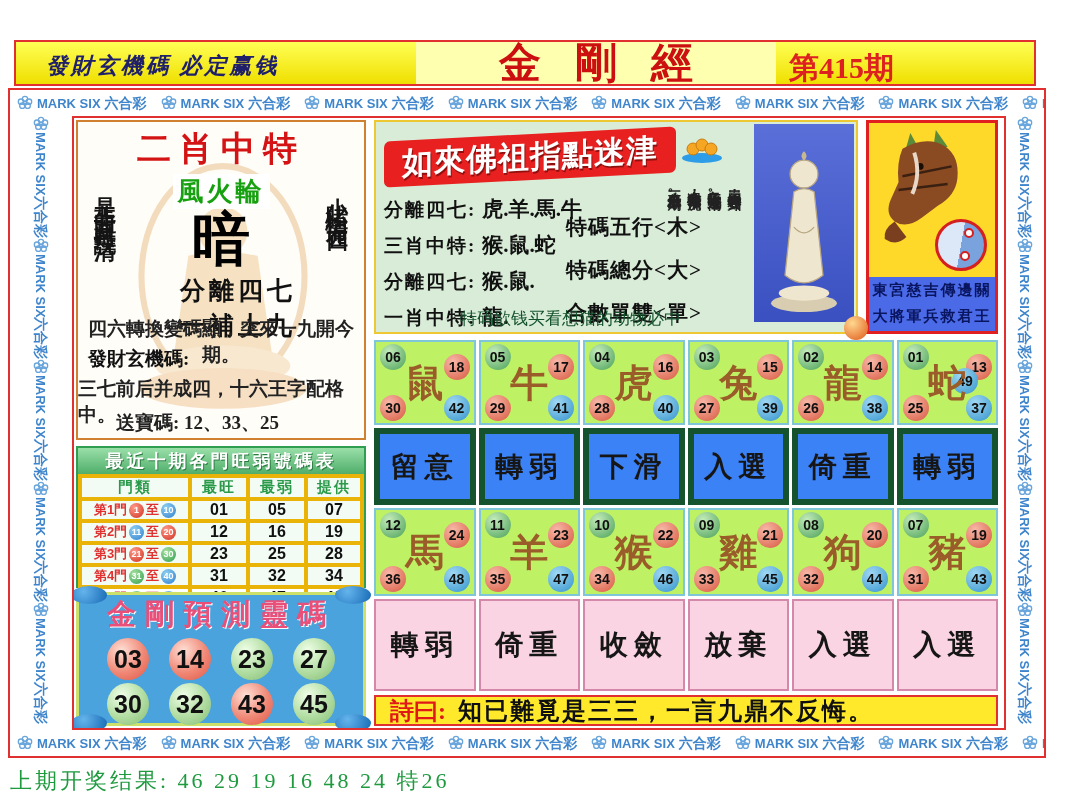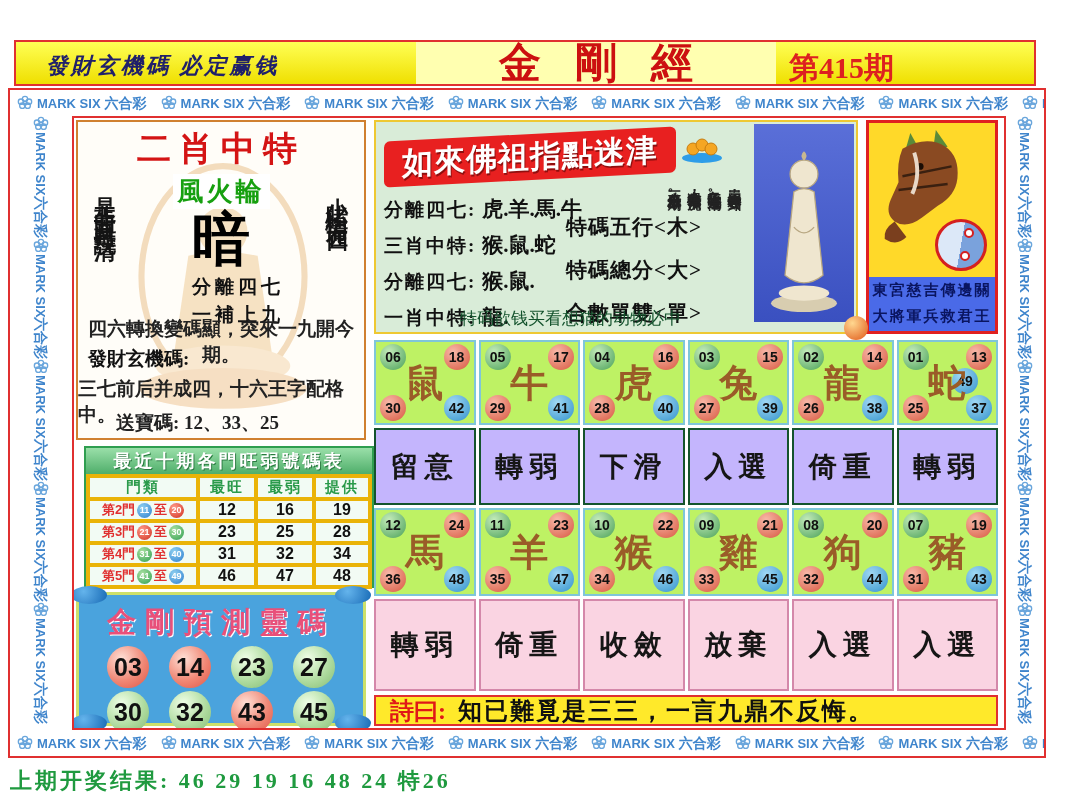--- a/index.html
+++ b/index.html
@@ -42,30 +42,30 @@
   .qk-water { position:absolute; left:40px; top:36px; opacity:.38; }
   .qk-title { position:absolute; top:4px; width:100%; text-align:center;
     font-size:34px; color:#d41414; font-weight:bold; letter-spacing:8px; }
   .qk-vert { position:absolute; top:58px; writing-mode:vertical-rl; font-size:22px;
     letter-spacing:7px; color:#141414; font-weight:bold; }
   .qk-vl { left:12px; } .qk-vr { right:12px; }
   .qk-center { position:absolute; left:62px; right:62px; top:52px; text-align:center; }
   .wheel { display:inline-block; background:#fff; color:#17a010; font-weight:bold;
     font-size:26px; letter-spacing:3px; padding:0 5px; }
   .dark-char { font-size:58px; font-weight:bold; color:#000; line-height:1.08; }
-  .pair { font-size:19px; font-weight:bold; letter-spacing:4px; margin-top:2px; color:#111;padding-left:34px; }
+  .pair { font-size:25px; font-weight:bold; letter-spacing:4px; margin-top:2px; color:#111;padding-left:34px; }
   .qk-poem { position:absolute; top:194px; width:100%; text-align:center;
     font-size:19px; font-weight:bold; color:#222; }
   .qk-myst-label { position:absolute; top:224px; left:10px; font-size:19px; font-weight:bold; color:#111; }
   .qk-myst { position:absolute; top:254px; width:100%; font-size:19px; font-weight:bold; color:#222; }
   .qk-gift { position:absolute; top:288px; left:38px; font-size:19px; font-weight:bold; color:#222; }
 
   
   .tb { position:absolute; left:2px; top:328px; width:290px; height:142px;
-    border:2px solid #2f9e50; background:#f2fbf4;margin-left:8px; }
+    border:2px solid #2f9e50; background:#f2fbf4; }
   .tb-title { height:26px; background:linear-gradient(#9adfa9,#4fae6a); color:#fff;
     font-weight:bold; font-size:18px; letter-spacing:3px; text-align:center; line-height:26px;
     text-shadow:1px 1px 0 #2a7a40; }
   .tb table { width:100%; border-collapse:collapse; font-family:"Liberation Sans",sans-serif; }
   .tb td { border:4px solid #eab308; text-align:center; height:18px; }
   .tb .hd td { color:#2a9a4a; font-weight:bold; font-size:15px; height:20px; letter-spacing:2px; }
   .gate { display:flex; align-items:center; justify-content:center; gap:2px;
     color:#e03030; font-weight:bold; font-size:13px; }
   .gball { display:inline-block; width:15px; height:15px; border-radius:50%;
     color:#fff; font-size:9px; line-height:15px; text-align:center; font-weight:bold; }
@@ -74,21 +74,21 @@
   .gb-green { background:radial-gradient(circle at 35% 30%, #a8e0a0, #2f9e50); }
   .numcell { font-size:16px; font-weight:bold; color:#111; }
 
   
   .pred { position:absolute; left:2px; top:474px; width:290px; height:134px;
     background:#4aa3dd; border:3px solid #cde06a; border-radius:8px; }
   .knob { position:absolute; width:36px; height:18px; border-radius:50%;
     background:radial-gradient(circle at 35% 30%, #64b4ec, #1568b4); }
   .k-tl { left:-8px; top:-9px; } .k-tr { right:-8px; top:-9px; }
   .k-bl { left:-8px; bottom:-9px; } .k-br { right:-8px; bottom:-9px; }
-  .pred-title { margin-top:8px; text-align:center; font-size:29px; color:#e8507a;
+  .pred-title { margin-top:0; text-align:center; font-size:29px; color:#e8507a;
     font-weight:bold; letter-spacing:9px; text-shadow:1px 1px 0 #fff; }
   .pred-row { display:flex; justify-content:center; gap:20px; margin-top:3px; }
   .pball { width:42px; height:42px; border-radius:50%; text-align:center; line-height:42px;
     font-size:25px; font-weight:bold; color:#111; font-family:"Liberation Sans",sans-serif; }
   .pball.red   { background:radial-gradient(circle at 35% 30%, #ffe0d6, #f08876 55%, #e05544); }
   .pball.green { background:radial-gradient(circle at 35% 30%, #f0ffe8, #b0dca0 55%, #84bc74); }
 
   
   .bud { position:absolute; left:300px; top:2px; width:484px; height:214px;
     background:#d9ecd8; border:2px solid #eec832; }
@@ -131,41 +131,41 @@
   .g-l1 { top:310px; height:77px; }
   .g-r2 { top:390px; height:88px; }
   .g-l2 { top:481px; height:92px; }
   .zcell { position:relative; background:#bef264; border:2px solid #7fc6d9; }
   .zb { position:absolute; width:26px; height:26px; border-radius:50%; text-align:center;
     line-height:26px; font-size:14px; font-weight:bold; color:#111;
     font-family:"Liberation Sans",sans-serif; }
   .zb.g { background:radial-gradient(circle at 35% 30%, #c4ecba, #4aa058); }
   .zb.r { background:radial-gradient(circle at 35% 30%, #f8b8a8, #d85840); }
   .zb.b { background:radial-gradient(circle at 35% 30%, #a0d8f4, #3393cc); }
-  .tl { top:2px; left:4px; } .tr { top:2px; right:4px; }
+  .tl { top:2px; left:4px; } .tr { top:12px; right:4px; }
   .bl { bottom:2px; left:4px; } .br2 { bottom:2px; right:4px; }
   .mid { top:26px; right:18px; }
   .zanimal { position:absolute; left:50%; top:50%; transform:translate(-50%,-50%);
     font-size:38px; color:#9a5c28; font-weight:bold; }
   .lcell { display:flex; align-items:center; justify-content:center; font-size:28px;
     font-weight:bold; color:#161616; letter-spacing:6px; }
-  .lr1 { background:#c4b5fd; border:2px solid #14532d; }
+  .lr1 { background:#3b82f6; border:6px solid #14532d; }
   .lr2 { background:#fad4e2; border:2px solid #d488aa; }
 
   
   .pbar { position:absolute; left:300px; top:577px; width:624px; height:31px;
     background:#ffe92a; border:2px solid #e03030; display:flex; align-items:center;
     padding-left:14px; }
   .plabel { color:#e01818; font-size:24px; font-weight:bold; margin-right:12px; }
   .ptext { font-size:24px; font-weight:bold; color:#101010; letter-spacing:2px;
     font-family:Liberation Mono, monospace; }
 
   
   .footer { position:absolute; left:10px; top:766px; font-size:22px; color:#1f9a3f;
-    font-weight:bold; letter-spacing:3px; }
+    font-weight:normal; letter-spacing:3px; }
 </style>
 </head>
 <body>
 
 <div class="page">
 
   <div class="header">
     <span class="slogan">發財玄機碼 必定赢钱</span>
     <div class="title-wrap">
       <span class="main-title">金剛經</span>
@@ -444,20 +444,33 @@
 
       <div class="tb">
         <div class="tb-title">最近十期各門旺弱號碼表</div>
         <table>
           <tbody>
               <tr class="hd">
             <td style="width:110px">門類</td>
             <td style="width:58px">最旺</td>
             <td style="width:58px">最弱</td>
             <td>提供</td>
+          </tr>
+          <tr>
+            <td>
+                  <span class="gate">
+                    <b>第1門</b>
+                    <span class="gball gb-red">1</span>
+                    <b>至</b>
+                    <span class="gball gb-blue">10</span>
+                  </span>
+                </td>
+            <td class="numcell">01</td>
+            <td class="numcell">05</td>
+            <td class="numcell">07</td>
           </tr>
           <tr>
             <td>
                   <span class="gate">
                     <b>第2門</b>
                     <span class="gball gb-blue">11</span>
                     <b>至</b>
                     <span class="gball gb-red">20</span>
                   </span>
                 </td>

